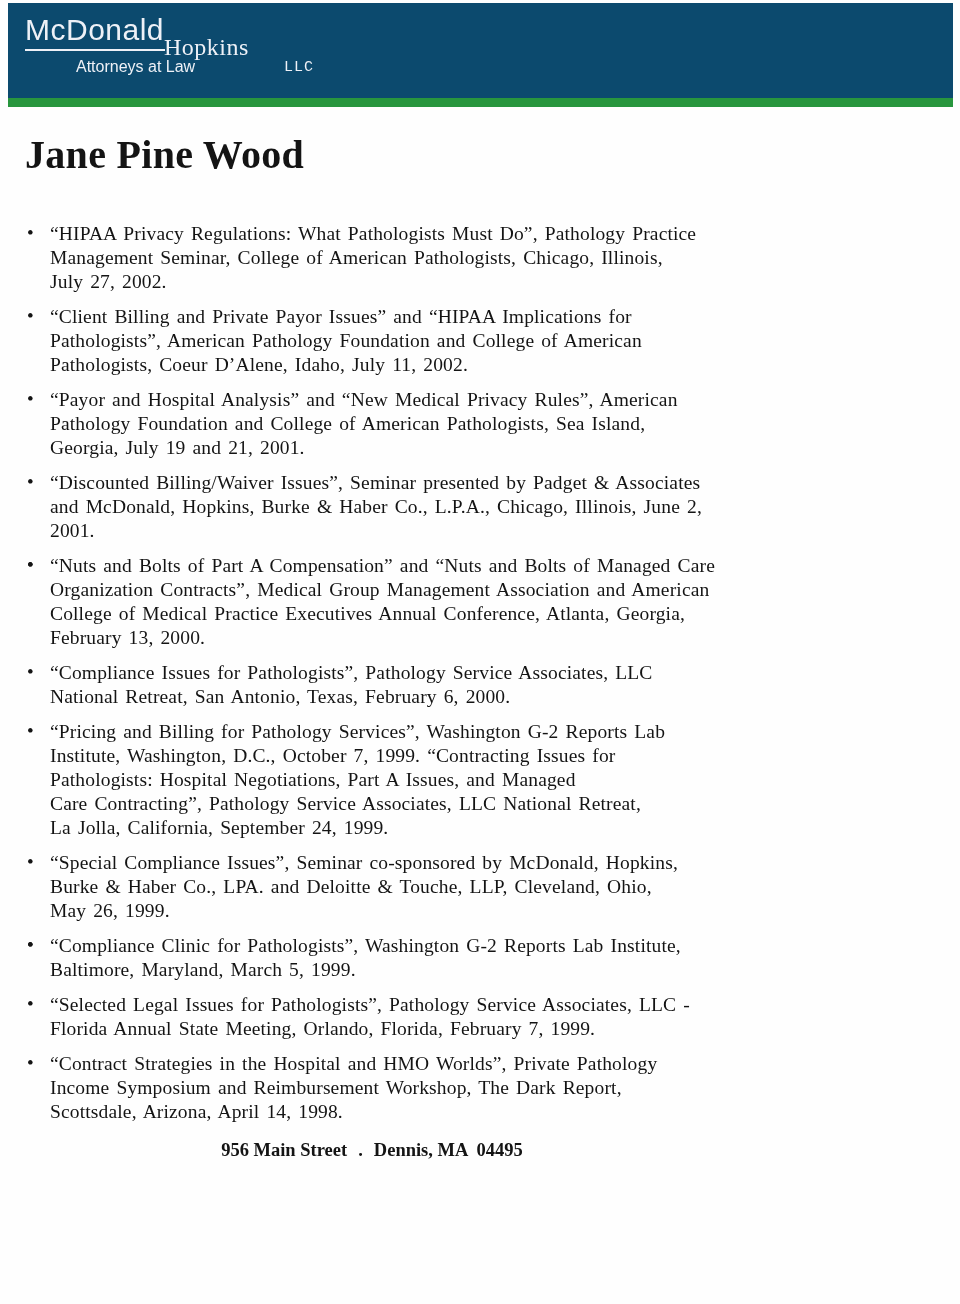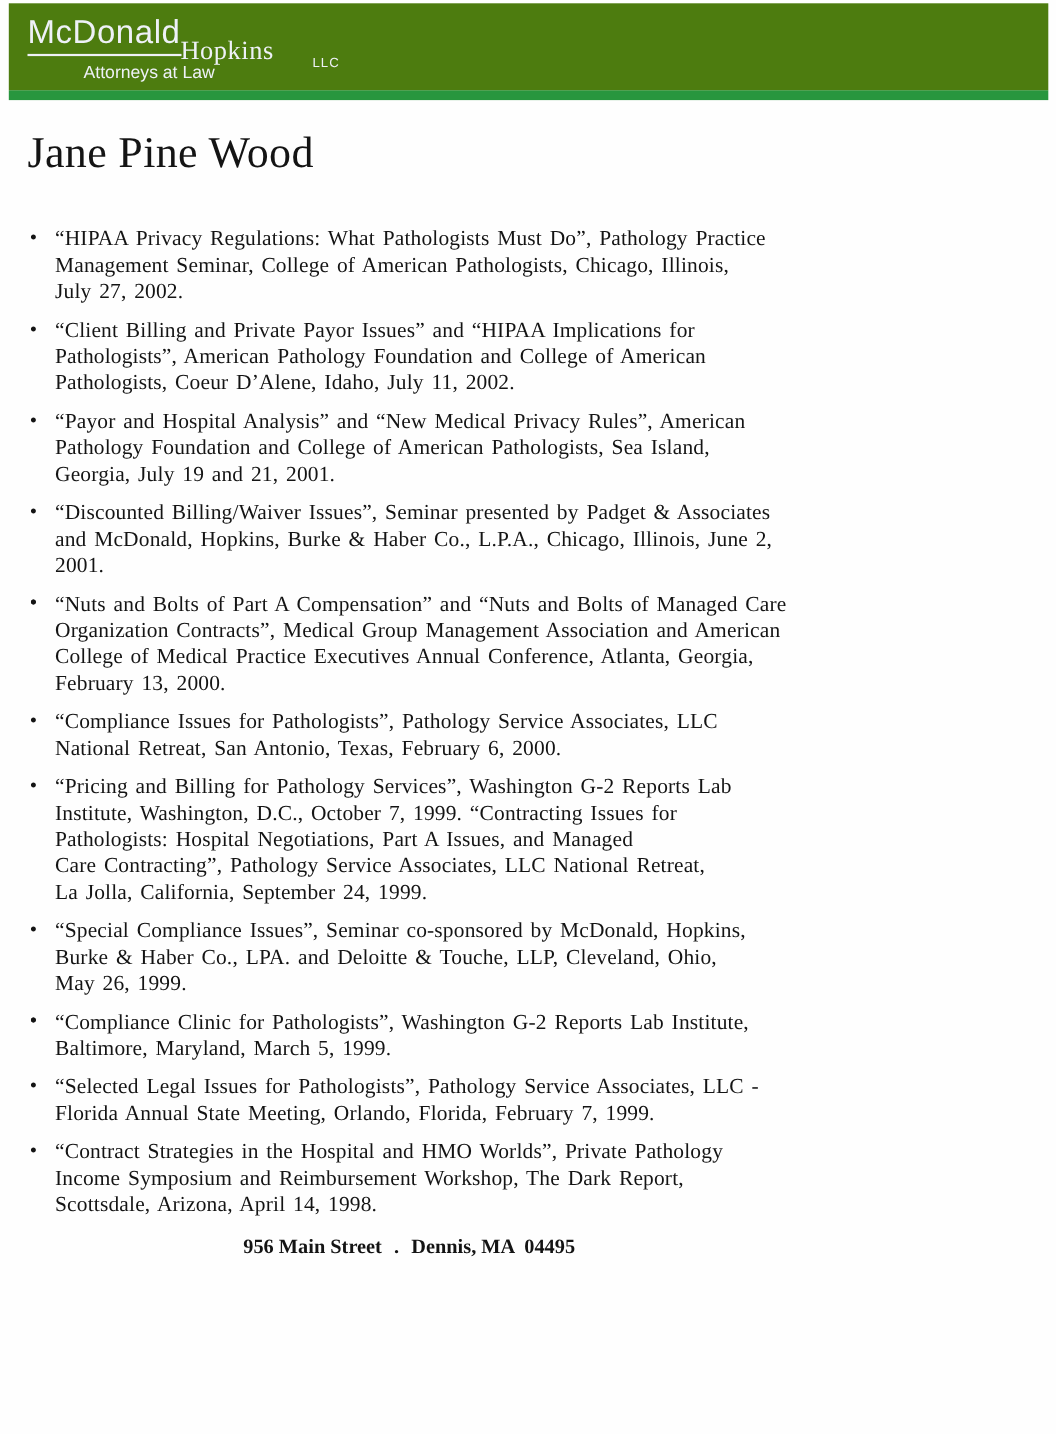--- a/index.html
+++ b/index.html
@@ -10,22 +10,22 @@
     background: #fefefe;
     color: #141414;
     font-family: "Liberation Serif", "DejaVu Serif", serif;
     overflow: hidden;
   }
 
   
   .header-wrap { padding: 3px 7px 0 8px; }
   .band {
     position: relative;
-    height: 79px;
-    background: #4d7c0f;
+    height: 95px;
+    background: #0c4a6e;
   }
   .stripe { height: 9px; background: #28963e; }
 
   .logo-mcdonald {
     position: absolute; left: 17px; top: 12px;
     font-family: "Liberation Sans", sans-serif;
     font-size: 30px; line-height: 30px;
     color: #eef1f7; letter-spacing: 0.5px;
   }
   .logo-rule {
@@ -38,31 +38,31 @@
     font-size: 16px; line-height: 13px;
     color: #eef1f7;
   }
   .logo-hopkins {
     position: absolute; left: 156px; top: 28px;
     font-family: Liberation Serif, serif;
     font-size: 24px; line-height: 32px;
     color: #eef1f7; letter-spacing: 0.5px;
   }
   .logo-llc {
-    position: absolute; left: 276px; top: 50px;
-    font-family: Liberation Sans, sans-serif;
-    font-size: 12px; line-height: 9px;
+    position: absolute; left: 276px; top: 60px;
+    font-family: Liberation Mono, monospace;
+    font-size: 15px; line-height: 9px;
     color: #eef1f7; letter-spacing: 1px;
   }
 
   
   .page-title {
     margin: 27px 0 0 25px;
     font-size: 40px; line-height: 42px;
-    font-weight: normal;
+    font-weight: bold;
     letter-spacing: 0.3px;
   }
 
   ul.engagements {
     list-style: none;
     margin: 46px 0 0 25px;
     padding: 0;
     width: 722px;
   }
   ul.engagements li {

